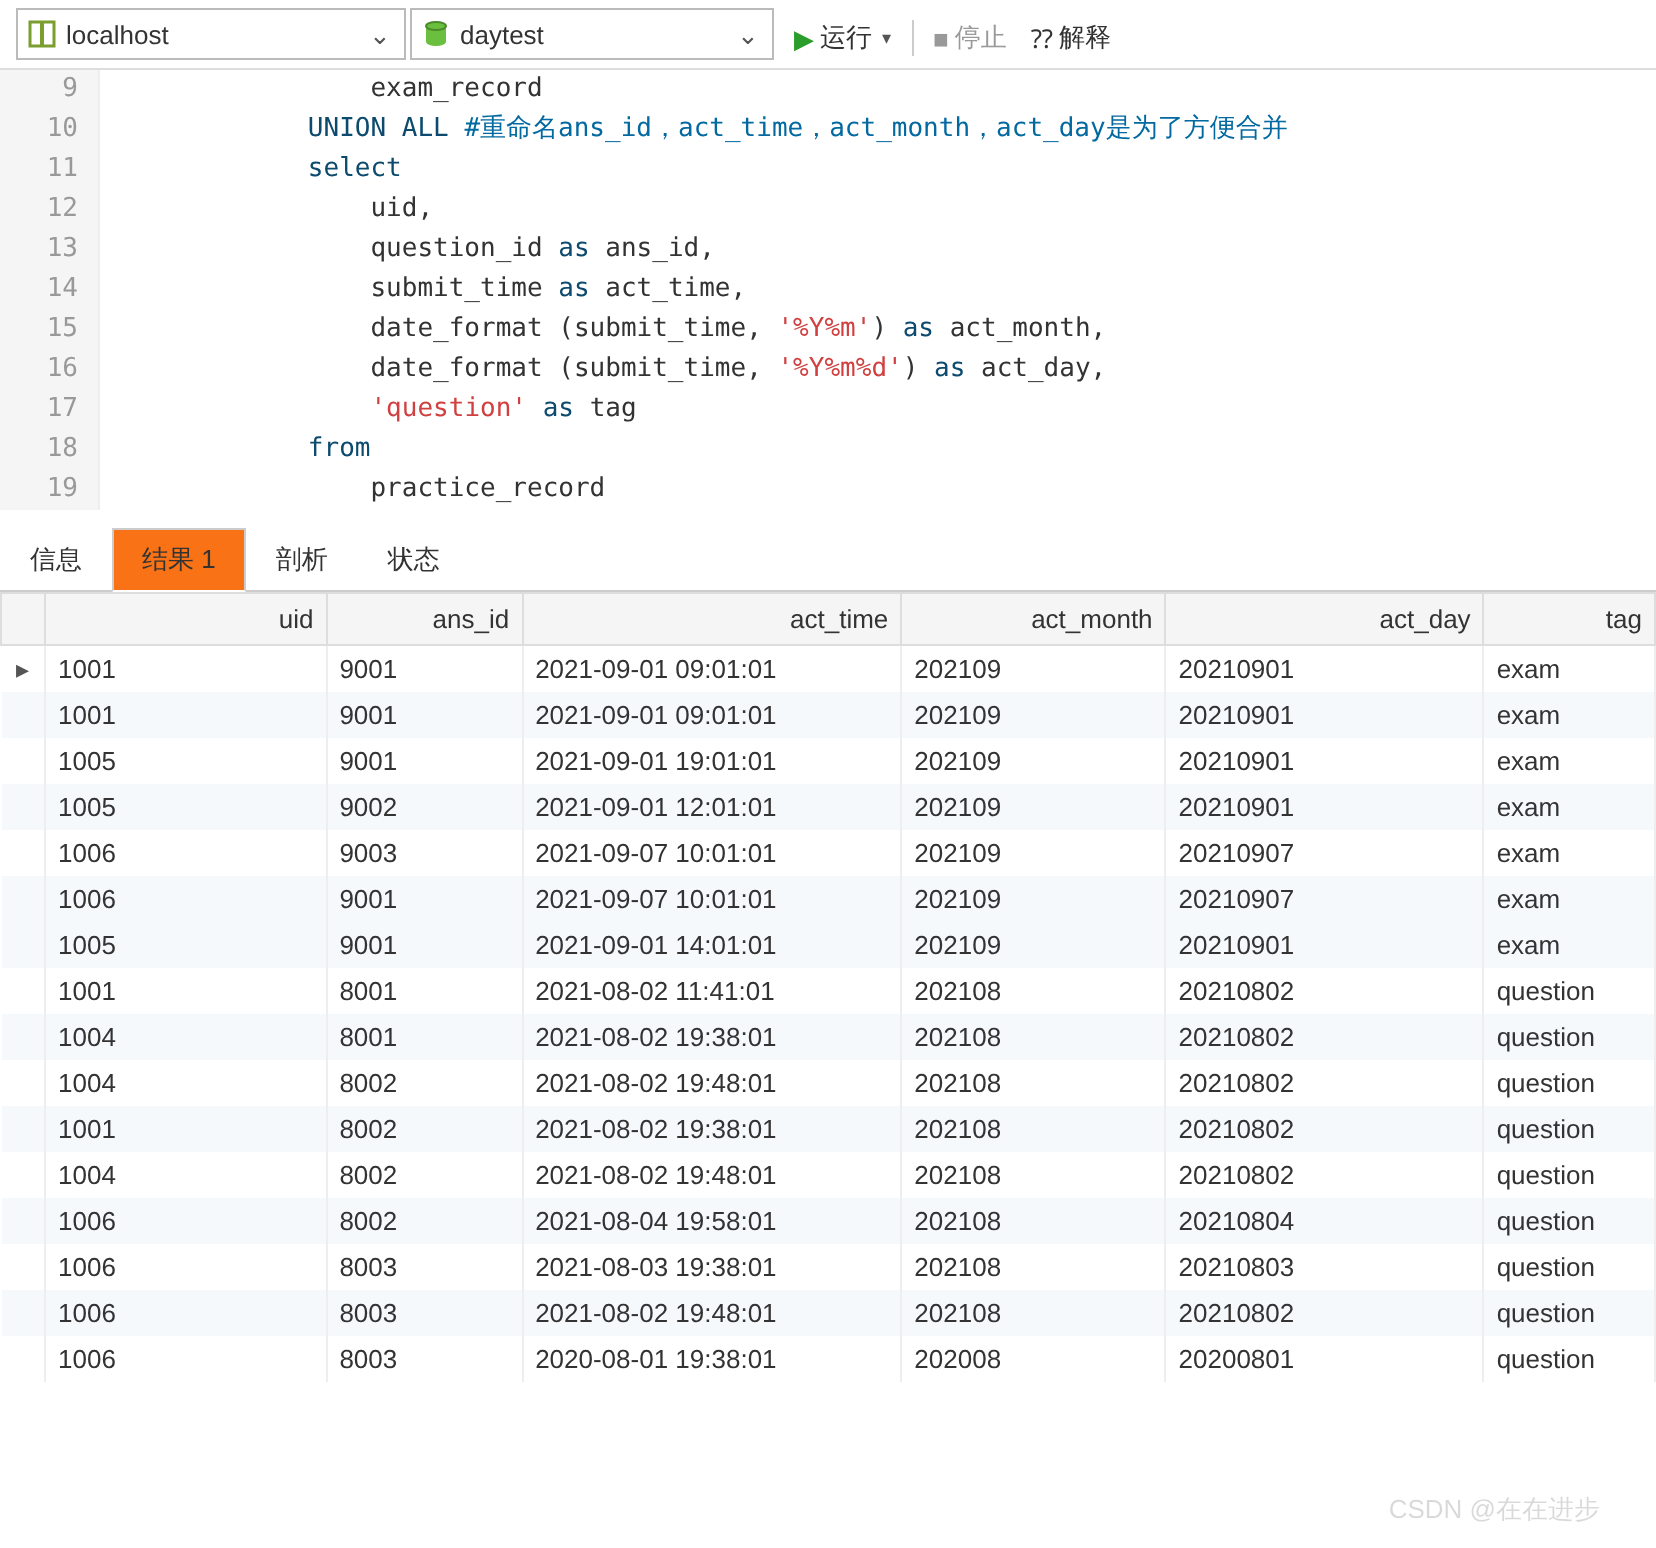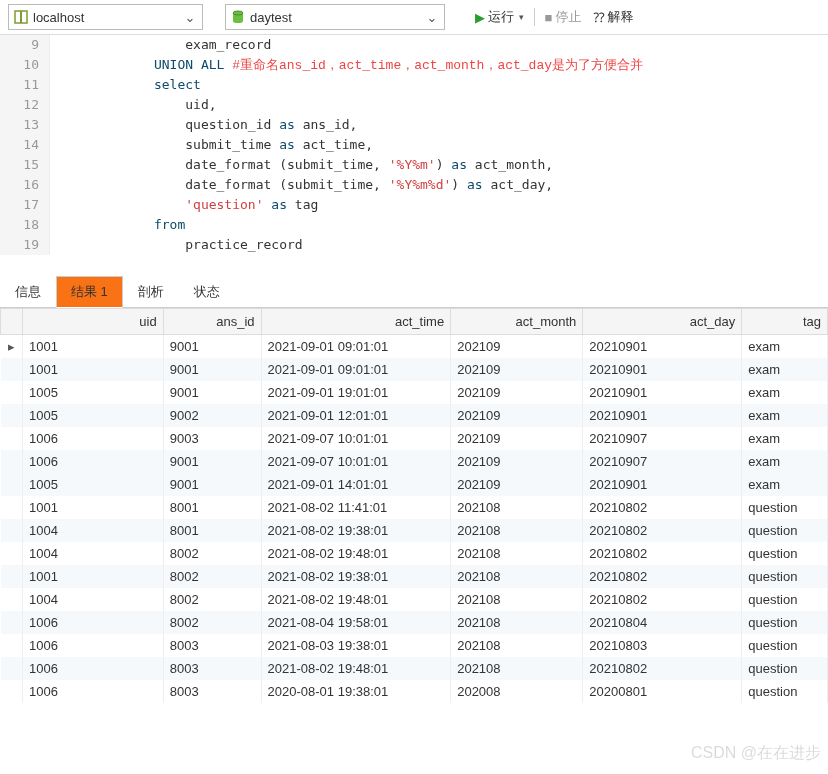--- a/index.html
+++ b/index.html
@@ -1,62 +1,62 @@
 <!DOCTYPE html>
 <html><head>
   <meta charset="utf-8">
   <style>
     * { box-sizing: border-box; margin: 0; padding: 0; }
     body { font-family: "Microsoft YaHei", Arial, sans-serif; font-size: 13px; background: #fff; color: #333; width: 828px; }
     
-    .toolbar { display: flex; align-items: center; padding: 4px 8px; border-bottom: 1px solid #ddd; gap: 22px; }
+    .toolbar { display: flex; align-items: flex-end; padding: 4px 8px; border-bottom: 1px solid #ddd; gap: 2px; }
     .combo { display: flex; align-items: center; border: 1px solid #bbb; background: #fff; height: 26px; padding: 0 4px; position: relative; }
     .combo svg.icn { width: 16px; height: 16px; margin-right: 4px; }
     .combo-text { flex: 1; font-size: 13px; }
     .combo-arrow { width: 16px; text-align: center; color: #555; }
     .combo1 { width: 195px; }
-    .combo2 { width: 220px; }
+    .combo2 { width: 182px; }
     
     .tool-actions { display: flex; align-items: center; gap: 4px; margin-left: 4px; }
     .tool-btn { display: flex; align-items: center; gap: 3px; padding: 2px 4px; cursor: pointer; }
     .tool-btn.disabled { color: #999; }
     .play-icon { color: #2a9d2a; }
     .stop-icon { color: #999; }
     .sep { width: 1px; height: 18px; background: #ccc; margin: 0 2px; }
     .tool-arrow { font-size: 9px; color: #555; margin-left: 2px;}
     
     .editor { display: flex; font-family: Consolas, monospace; font-size: 13px; line-height: 20px; background: #fff; }
     .gutter { width: 50px; text-align: right; padding-right: 10px; color: #999; background: #f5f5f5; border-right: 1px solid #eee; user-select: none; }
     .gutter div { height: 20px; }
     .code { flex: 1; padding-left: 10px; white-space: pre; overflow: hidden; }
     .code .line { height: 20px; }
     .kw { color: #0c4a6e; }
     .str { color: #d14040; }
-    .cmt { color: #ef4444; font-family: Liberation Mono, monospace; }
+    .cmt { color: #0369a1; }
     
     .tabs { display: flex; border-bottom: 1px solid #ccc; margin-top: 8px; }
-    .tab { padding: 6px 14px; border: 1px solid transparent; cursor: pointer; position: relative; top: 1px; margin-top: 12px; }
+    .tab { padding: 6px 14px; border: 1px solid transparent; cursor: pointer; position: relative; top: 1px; }
     .tab.active { border: 1px solid #ccc; border-bottom: 1px solid #fff; background: #f97316; }
     
     .grid { width: 100%; border-collapse: collapse; table-layout: fixed; }
     .grid th { text-align: right; font-weight: normal; padding: 5px 6px; border: 1px solid #ddd; background: #f5f5f5; font-size: 13px; overflow: hidden; white-space: nowrap; }
     .grid td { padding: 4px 6px; border-right: 1px solid #eee; font-size: 13px; white-space: nowrap; overflow: hidden; }
     .grid tr.even td { background: #f5f9fc; }
     .num { text-align: left; padding-right: 8px; }
     .row-indicator { width: 18px; text-align: center; color: #555; }
     
     .col-ind { width: 18px; }
     .col-uid { width: 115px; }
     .col-ans { width: 80px; margin-left: 44px; }
     .col-time { width: 155px; }
     .col-month { width: 108px; }
     .col-day { width: 130px; }
     .col-tag { width: 70px; }
     
-    .watermark { position: fixed; right: 7px; bottom: 10px; color: rgba(0,0,0,0.15); font-size: 16px; }
+    .watermark { position: fixed; right: 28px; bottom: 10px; color: rgba(0,0,0,0.15); font-size: 13px; }
   </style>
 </head>
 <body>
 
 <div class="toolbar">
   <div class="combo combo1">
     <svg class="icn" viewBox="0 0 16 16">
         <rect x="2" y="2" width="12" height="12" fill="none" stroke="#7b9e2f" stroke-width="1.5"></rect>
         <rect x="7" y="2" width="2" height="12" fill="#7b9e2f"></rect>
       </svg>

